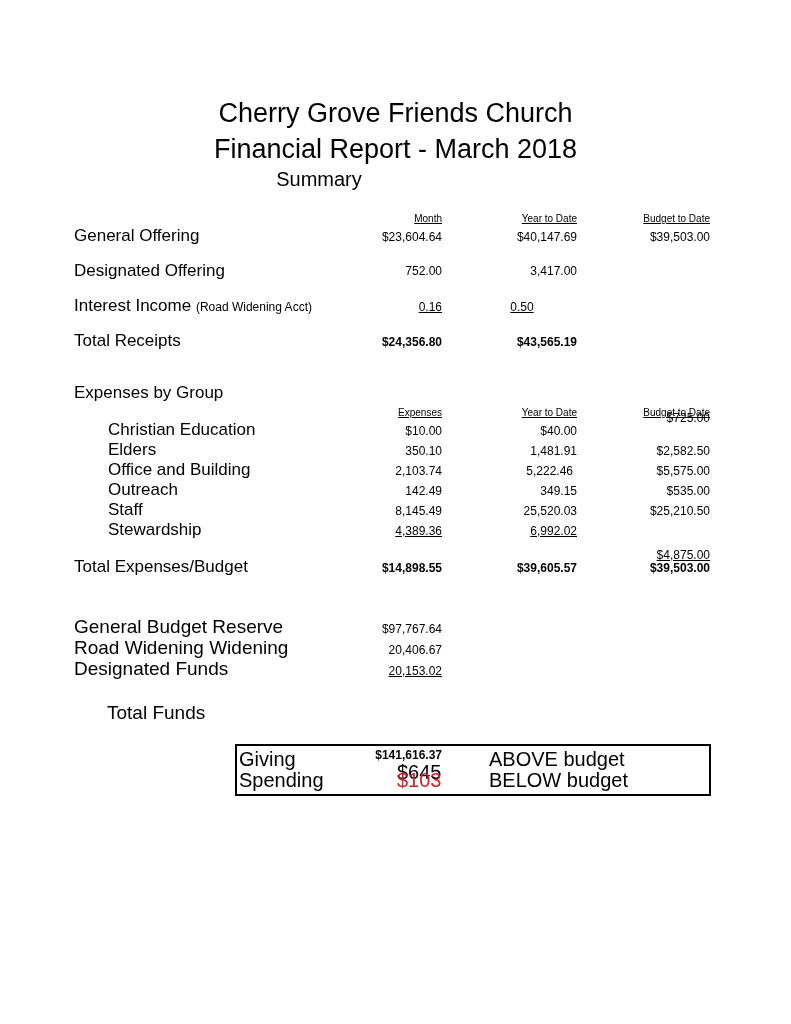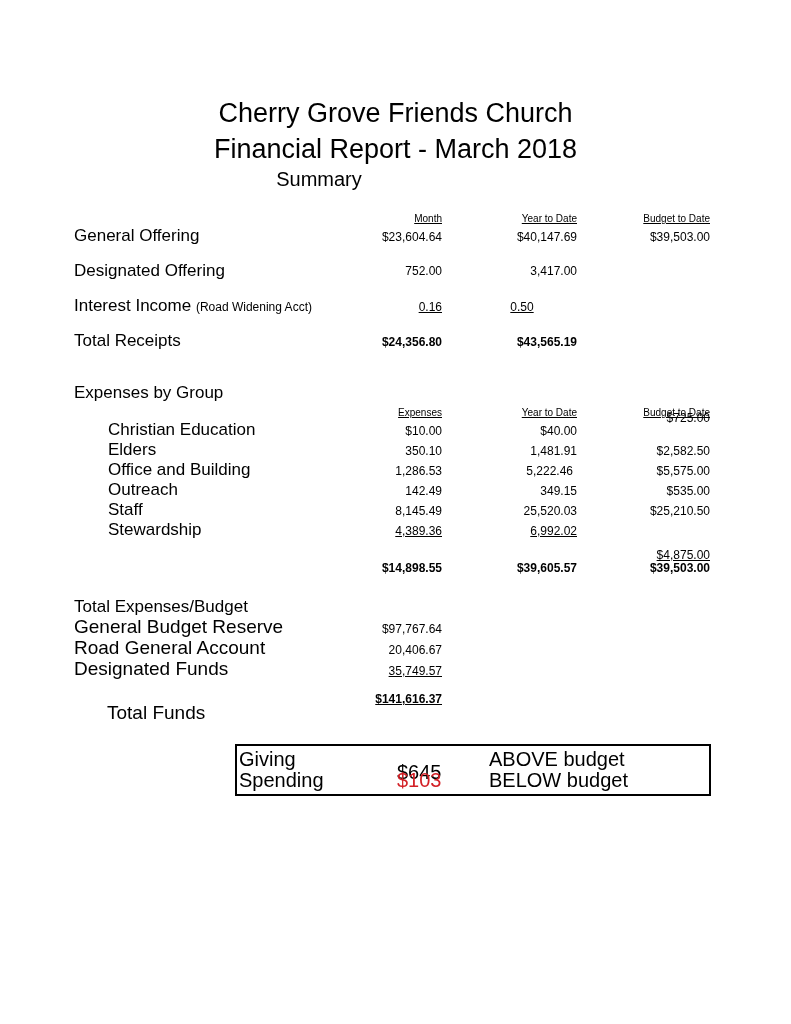--- a/index.html
+++ b/index.html
@@ -58,53 +58,53 @@
 <div class="abs num" style="left:332px; top:424px;">$10.00</div>
 <div class="abs num" style="left:467px; top:424px;">$40.00</div>
 <div class="abs num" style="left:600px; top:411px;">$725.00</div>
 
 <div class="abs lbl" style="left:108px; top:440px;">Elders</div>
 <div class="abs num" style="left:332px; top:444px;">350.10</div>
 <div class="abs num" style="left:467px; top:444px;">1,481.91</div>
 <div class="abs num" style="left:600px; top:444px;">$2,582.50</div>
 
 <div class="abs lbl" style="left:108px; top:460px;">Office and Building</div>
-<div class="abs num" style="left:332px; top:464px;">1,286.53</div>
+<div class="abs num" style="left:332px; top:464px;">2,103.74</div>
 <div class="abs num" style="left:463px; top:464px;">5,222.46</div>
 <div class="abs num" style="left:600px; top:464px;">$5,575.00</div>
 
 <div class="abs lbl" style="left:108px; top:480px;">Outreach</div>
 <div class="abs num" style="left:332px; top:484px;">142.49</div>
 <div class="abs num" style="left:467px; top:484px;">349.15</div>
 <div class="abs num" style="left:600px; top:484px;">$535.00</div>
 
 <div class="abs lbl" style="left:108px; top:500px;">Staff</div>
 <div class="abs num" style="left:332px; top:504px;">8,145.49</div>
 <div class="abs num" style="left:467px; top:504px;">25,520.03</div>
 <div class="abs num" style="left:600px; top:504px;">$25,210.50</div>
 
 <div class="abs lbl" style="left:108px; top:520px;">Stewardship</div>
 <div class="abs num u" style="left:332px; top:524px;">4,389.36</div>
 <div class="abs num u" style="left:467px; top:524px;">6,992.02</div>
 <div class="abs num u" style="left:600px; top:548px;">$4,875.00</div>
 
-<div class="abs lbl" style="left:74px; top:557px;margin-top:40px;">Total Expenses/Budget</div>
+<div class="abs lbl" style="left:74px; top:557px;">Total Expenses/Budget</div>
 <div class="abs num b" style="left:332px; top:561px;">$14,898.55</div>
 <div class="abs num b" style="left:467px; top:561px;">$39,605.57</div>
 <div class="abs num b" style="left:600px; top:561px;">$39,503.00</div>
 
 <div class="abs lbl-lg" style="left:74px; top:616px;">General Budget Reserve</div>
 <div class="abs num" style="left:332px; top:622px;">$97,767.64</div>
-<div class="abs lbl-lg" style="left:74px; top:637px;">Road General Account</div>
+<div class="abs lbl-lg" style="left:74px; top:637px;">Road Widening Widening</div>
 <div class="abs num" style="left:332px; top:643px;">20,406.67</div>
 <div class="abs lbl-lg" style="left:74px; top:658px;">Designated Funds</div>
-<div class="abs num u" style="left:332px; top:664px;">35,749.57</div>
+<div class="abs num u" style="left:332px; top:664px;">20,153.02</div>
 
 <div class="abs lbl-lg" style="left:107px; top:702px;">Total Funds</div>
-<div class="abs num b" style="left:332px; top:692px;text-decoration:underline;">$141,616.37</div>
+<div class="abs num b" style="left:332px; top:748px;">$141,616.37</div>
 
 <div class="box">
   <div class="box-row" style="left:2px; top:3px;">Giving</div>
   <div class="box-row" style="left:160px; top:3px;margin-top:13px;">$645</div>
   <div class="box-row" style="left:252px; top:3px;">ABOVE budget</div>
   <div class="box-row" style="left:2px; top:24px;">Spending</div>
   <div class="box-row red" style="left:160px; top:24px;">$103</div>
   <div class="box-row" style="left:252px; top:24px;">BELOW budget</div>
 </div>
 

